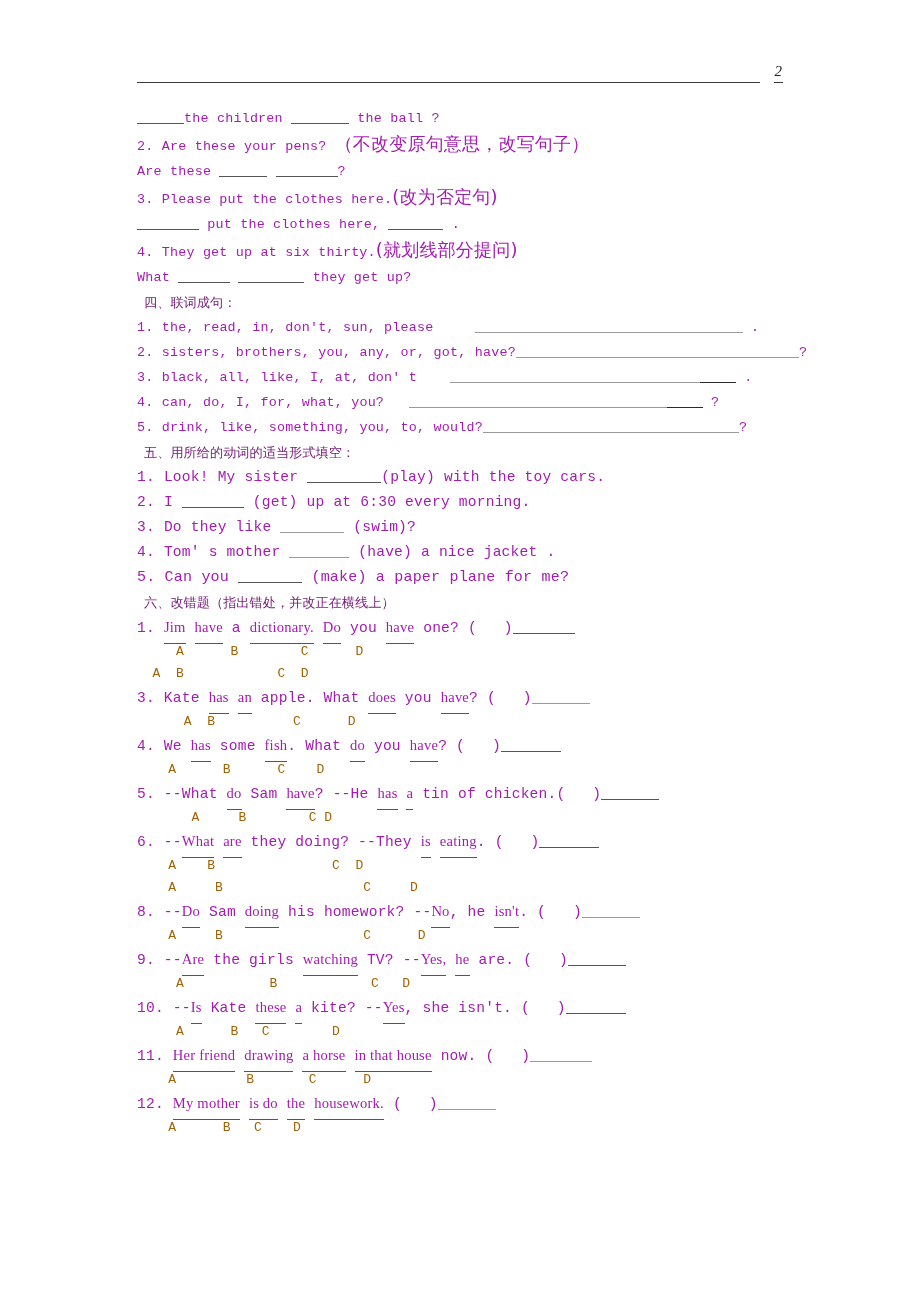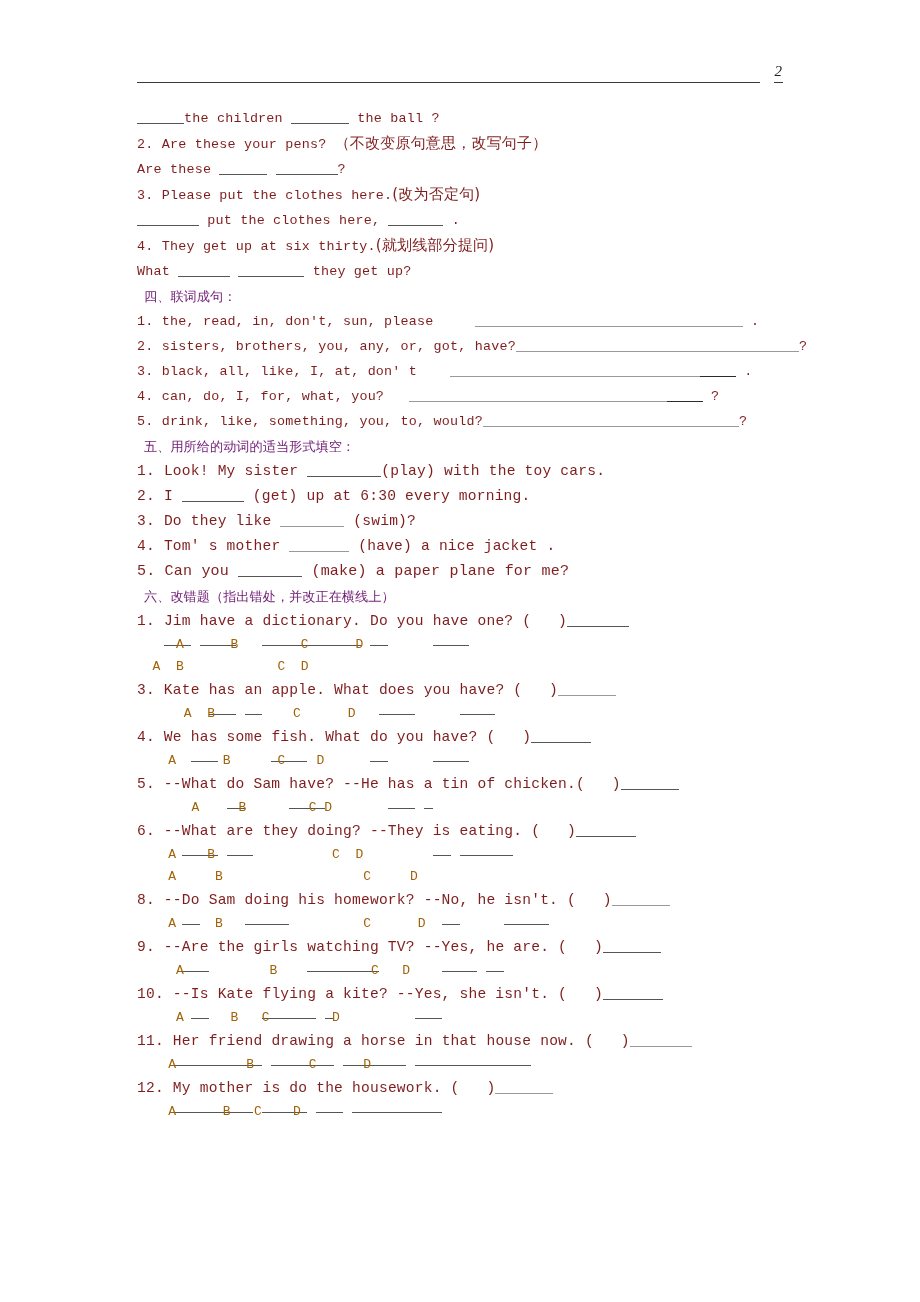--- a/index.html
+++ b/index.html
@@ -59,33 +59,33 @@
     left: 137px;
     top: 106px;
     width: 660px;
   }
 
   .line {
     font-size: 13.4px;
     line-height: 25px;
     white-space: pre;
     letter-spacing: 0.2px;
-    color: #7f1d1d;
+    color: #a21caf;
   }
   .heading {
     padding-left: 7px;
     font-family: "DejaVu Sans", "Liberation Sans", sans-serif;
     font-size: 13.2px;
     line-height: 25px;
     white-space: pre;
     color: #701a75;
   }
   .cn {
     font-family: "DejaVu Sans", "Liberation Sans", sans-serif;
-    font-size: 15px;
+    font-size: 18px;
   }
   .big {
     font-size: 14.6px;
   }
 
   
   .blank {
     display: inline-block;
     border-bottom: 1.1px solid #555;
     vertical-align: -2px;
@@ -100,21 +100,22 @@
   .blank-dk {
     display: inline-block;
     border-bottom: 1.6px solid #2b2b2b;
     vertical-align: -2px;
     height: 12px;
   }
 
   
   .u {
     border-bottom: 1.1px solid #555;
-    padding-bottom: 16px;
+    padding-bottom: 8px;
+    font-family: Liberation Serif, serif;
   }
 
   
   .letters {
     font-size: 13px;
     line-height: 22px;
     white-space: pre;
     color: #a16207;
     font-family: "Liberation Mono", "DejaVu Sans Mono", monospace;
   }
@@ -193,21 +194,21 @@
     <div class="letters">    A    B               C  D</div>
 
     <div class="letters">    A     B                  C     D</div>
 
     <div class="line big">8. --<span class="u">Do</span> Sam <span class="u">doing</span> his homework? --<span class="u">No</span>, he <span class="u">isn't</span>. (   )<span class="blank-lt" style="width:58px"></span></div>
     <div class="letters">    A     B                  C      D</div>
 
     <div class="line big">9. --<span class="u">Are</span> the girls <span class="u">watching</span> TV? --<span class="u">Yes,</span> <span class="u">he</span> are. (   )<span class="blank" style="width:58px"></span></div>
     <div class="letters">     A           B            C   D</div>
 
-    <div class="line big">10. --<span class="u">Is</span> Kate <span class="u">flying</span> <span class="u">a</span> kite? --<span class="u">Yes</span>, she isn't. (   )<span class="blank" style="width:60px"></span></div>
+    <div class="line big">10. --<span class="u">Is</span> Kate <span class="u">these</span> <span class="u">a</span> kite? --<span class="u">Yes</span>, she isn't. (   )<span class="blank" style="width:60px"></span></div>
     <div class="letters">     A      B   C        D</div>
 
     <div class="line big">11. <span class="u">Her friend</span> <span class="u">drawing</span> <span class="u">a horse</span> <span class="u">in that house</span> now. (   )<span class="blank-lt" style="width:62px"></span></div>
     <div class="letters">    A         B       C      D</div>
 
     <div class="line big">12. <span class="u">My mother</span> <span class="u">is do</span> <span class="u">the</span> <span class="u">housework.</span> (   )<span class="blank-lt" style="width:58px"></span></div>
     <div class="letters">    A      B   C    D</div>
 
   </div>
 </div>

